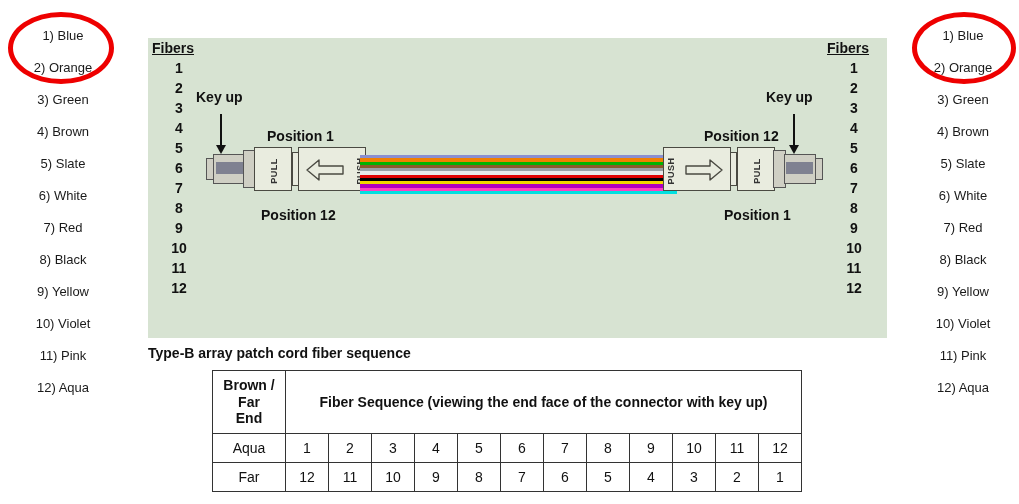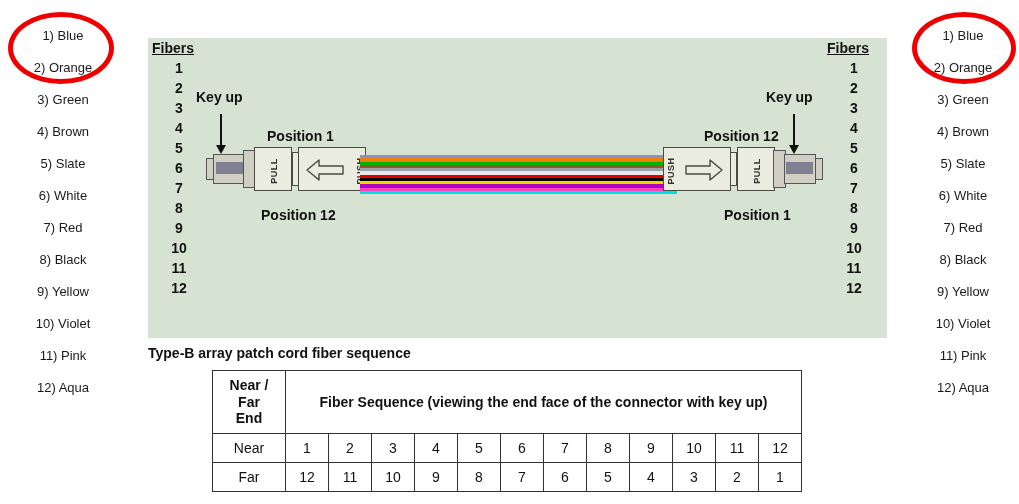--- a/index.html
+++ b/index.html
@@ -346,28 +346,28 @@
   </div>
 
 </div>
 
 <div id="table-title">Type-B array patch cord fiber sequence</div>
 
 <table id="seq-table">
   <tbody>
     <tr>
       <td class="hdr-nf" id="hdr-nearfar">
-          <div>Near /</div>
+          <div>Brown /</div>
           <div>Far</div>
           <div>End</div>
         </td>
       <td class="hdr-seq" colspan="12">Fiber Sequence (viewing the end face of the connector with key up)</td>
     </tr>
     <tr id="row-near">
-        <td class="rowlabel">Near</td>
+        <td class="rowlabel">Aqua</td>
         <td class="num">1</td>
         <td class="num">2</td>
         <td class="num">3</td>
         <td class="num">4</td>
         <td class="num">5</td>
         <td class="num">6</td>
         <td class="num">7</td>
         <td class="num">8</td>
         <td class="num">9</td>
         <td class="num">10</td>

